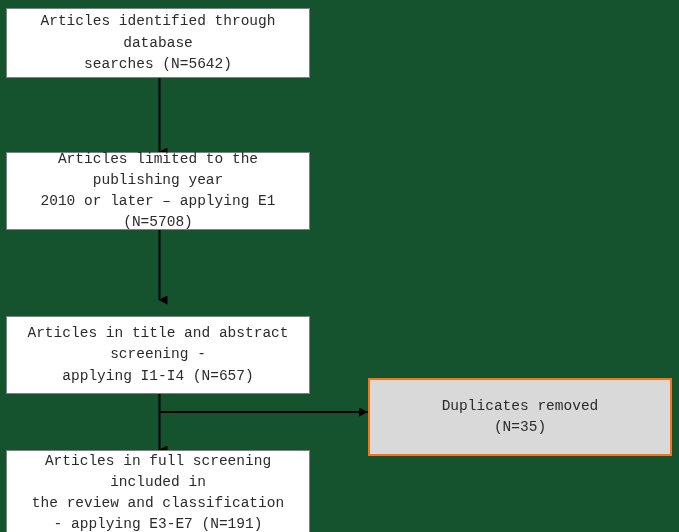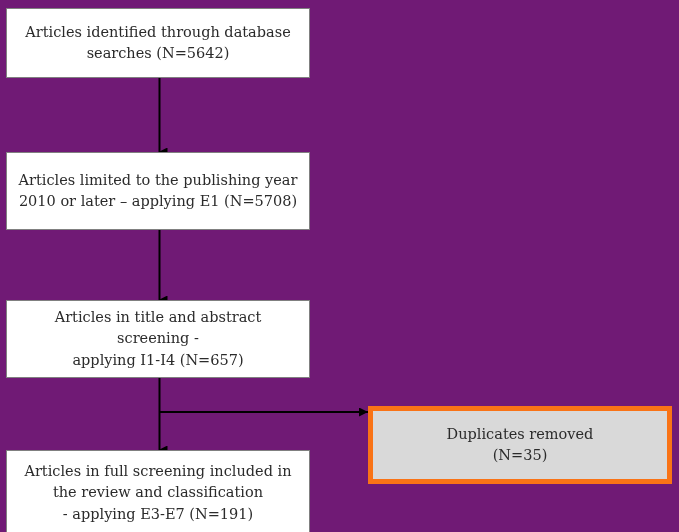--- a/index.html
+++ b/index.html
@@ -10,41 +10,41 @@
   }
   body {
     font-family: "DejaVu Serif", "Liberation Serif", serif;
     color: #262626;
   }
   #diagram {
     position: relative;
     width: 679px;
     height: 532px;
     overflow: hidden;
-    background: #701a75;
+    background: #14532d;
+    font-family: Liberation Mono, monospace;
   }
   .node {
     position: absolute;
     box-sizing: border-box;
     display: flex;
     align-items: center;
     justify-content: center;
     text-align: center;
     border: 1px solid #808080;
     background: #ffffff;
     color: #2b2b2b;
     font-size: 14.5px;
     line-height: 1.45;
     padding: 4px 10px;
     white-space: pre-line;
   }
   .node.shaded {
     background: #d9d9d9;
-    border: 5px solid #f97316;
-    margin-top: 28px;
+    border: 2px solid #f97316;
   }
   .node-text {
     display: block;
     width: 100%;
     white-space: pre-line;
   }
   
   #connectors {
     position: absolute;
     left: 0;
@@ -81,21 +81,21 @@
   <div class="node" style="left:6px; top:8px; width:304px; height:70px;">
     <span class="node-text">Articles identified through database
 searches (N=5642)</span>
   </div>
 
   <div class="node" style="left:6px; top:152px; width:304px; height:78px;">
     <span class="node-text">Articles limited to the publishing year
 2010 or later – applying E1 (N=5708)</span>
   </div>
 
-  <div class="node" style="left:6px; top:300px; width:304px; height:78px;">
+  <div class="node" style="left:6px; top:316px; width:304px; height:78px;">
     <span class="node-text">Articles in title and abstract screening  -
 applying I1-I4 (N=657)</span>
   </div>
 
   <div class="node" style="left:6px; top:450px; width:304px; height:86px;">
     <span class="node-text">Articles in full screening included in
 the review and classification
 - applying E3-E7 (N=191)</span>
   </div>
 

